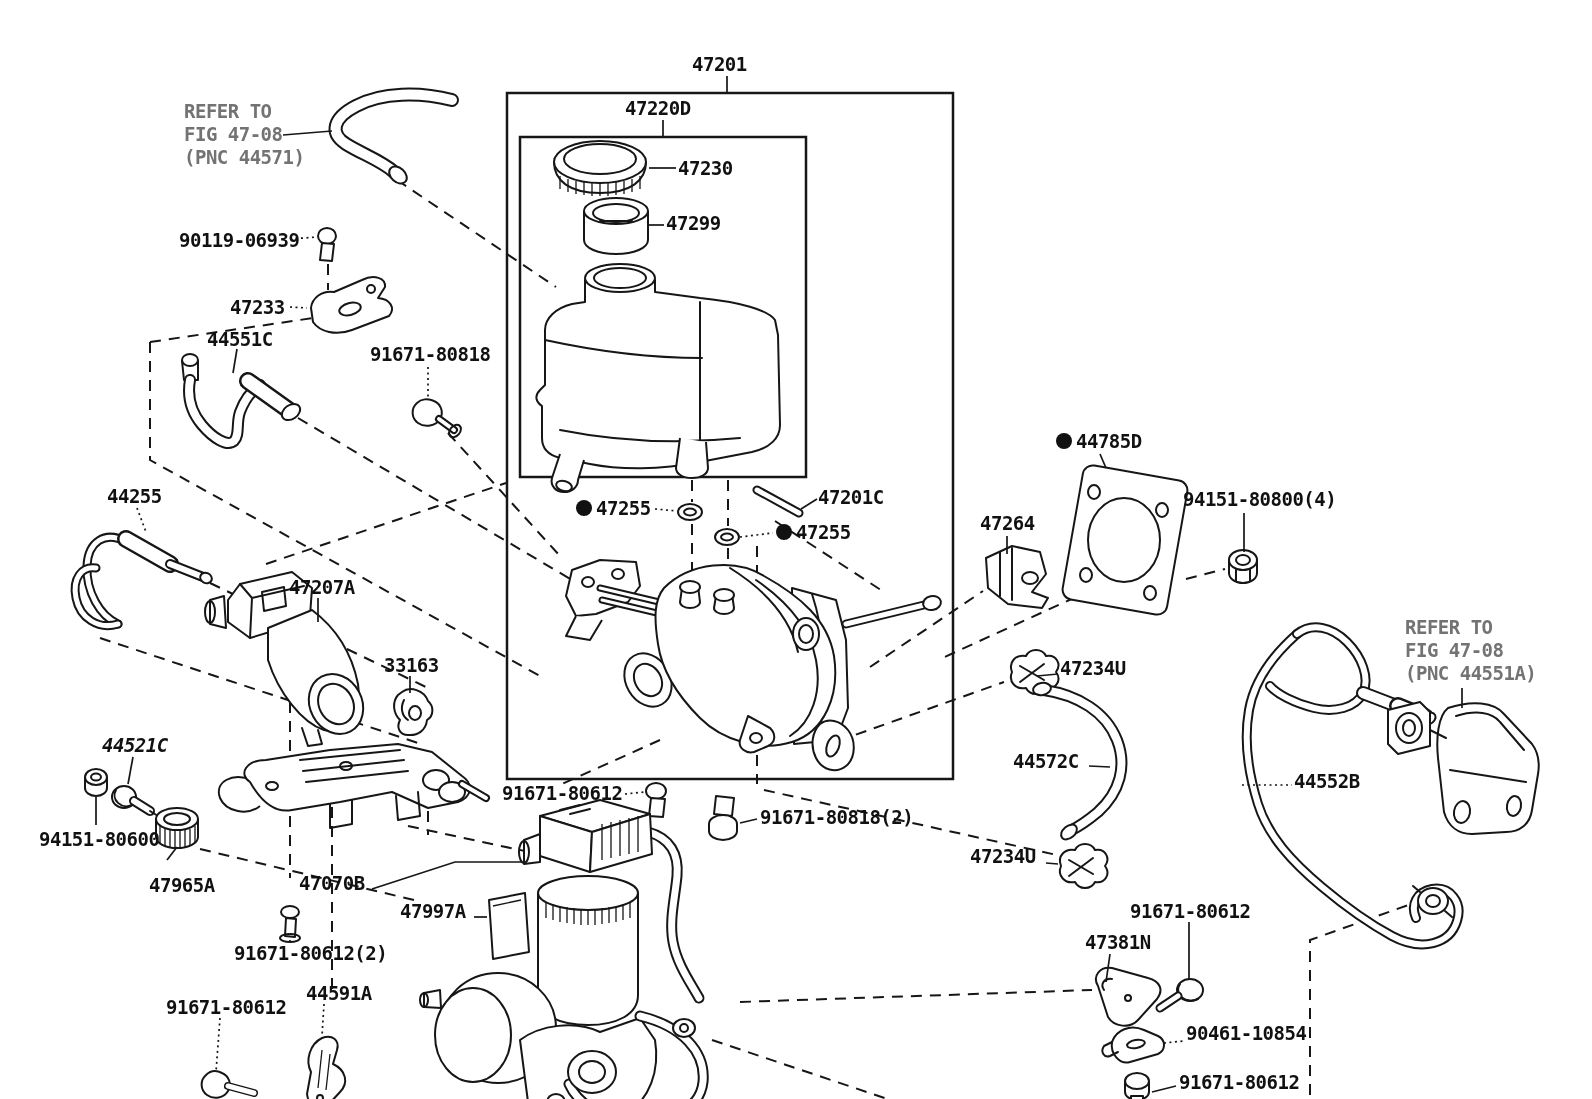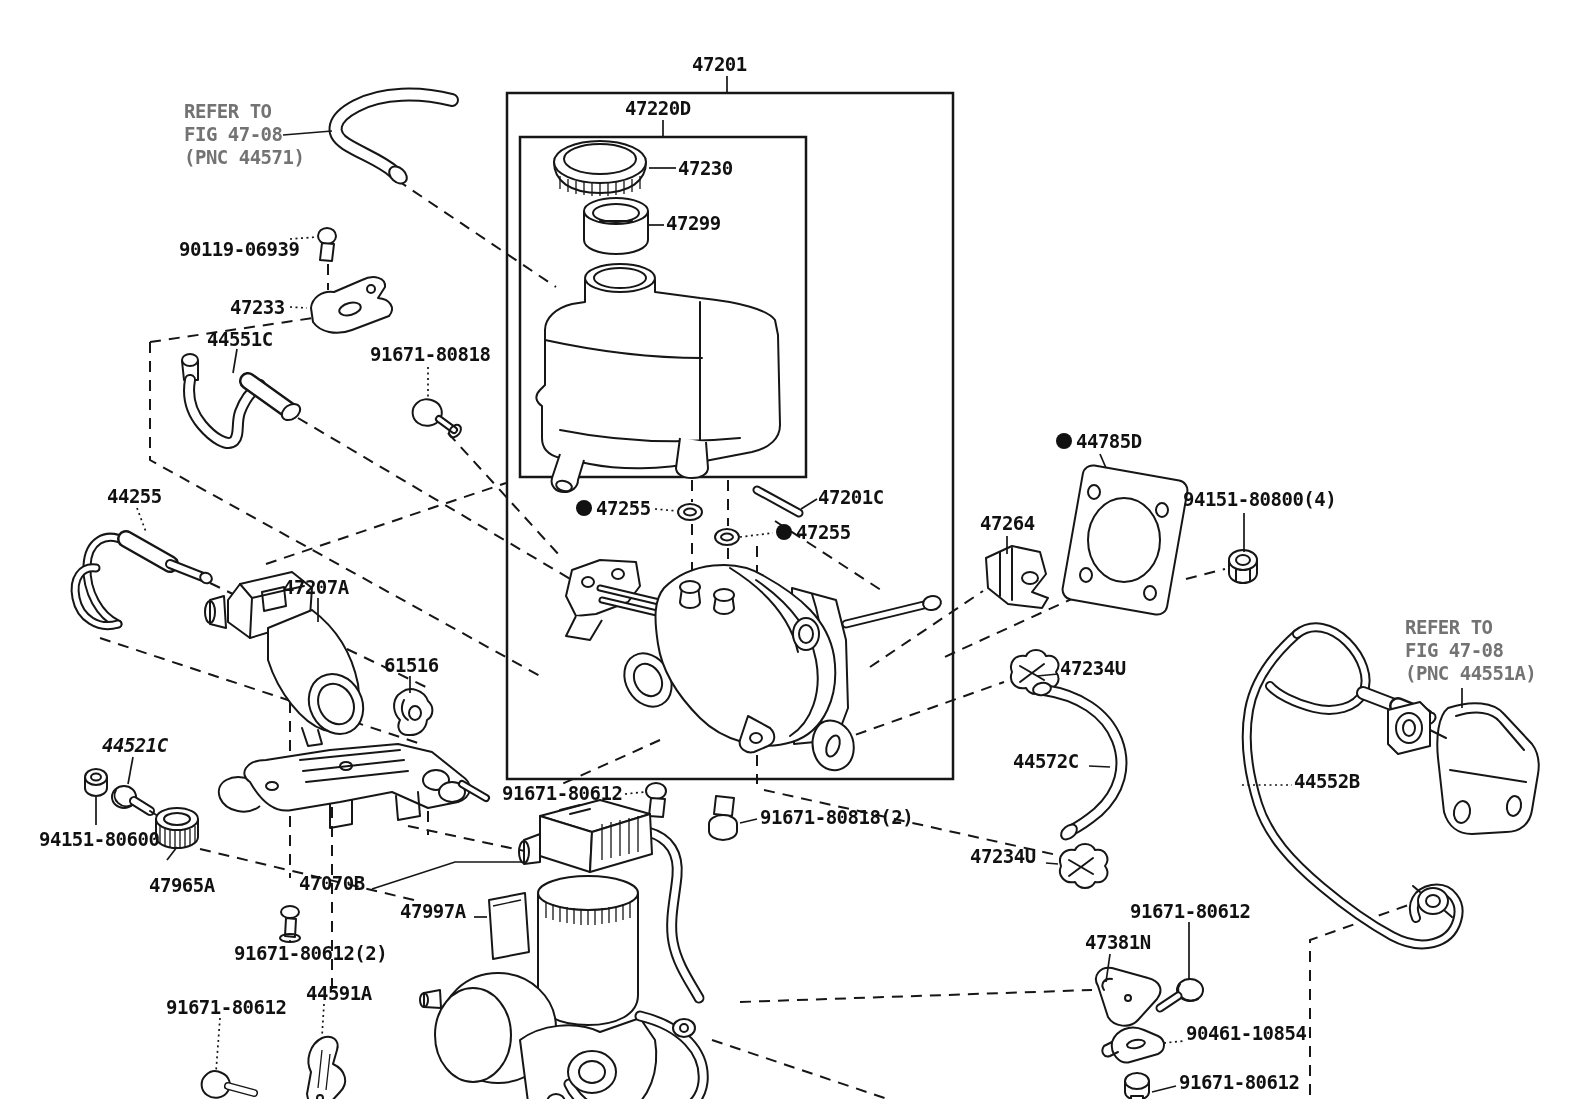--- a/index.html
+++ b/index.html
@@ -407,40 +407,40 @@
       </div>
       <div class="plabel" style="left: 625px; top: 57px;">
         <span>47220D</span>
       </div>
       <div class="plabel" style="left: 678px; top: 117px;">
         <span>47230</span>
       </div>
       <div class="plabel" style="left: 666px; top: 172px;">
         <span>47299</span>
       </div>
-      <div class="plabel" style="left: 179px; top: 198px;">
+      <div class="plabel" style="left: 179px; top: 189px;">
         <span>90119-06939</span>
       </div>
       <div class="plabel" style="left: 230px; top: 256px;">
         <span>47233</span>
       </div>
       <div class="plabel" style="left: 207px; top: 288px; text-align: right;">
         <span>44551C</span>
       </div>
       <div class="plabel" style="left: 370px; top: 303px;">
         <span>91671-80818</span>
       </div>
       <div class="plabel" style="left: 107px; top: 445px;">
         <span>44255</span>
       </div>
-      <div class="plabel" style="left: 283px; top: 536px; text-align: right;">
+      <div class="plabel" style="left: 289px; top: 536px; text-align: right;">
         <span>47207A</span>
       </div>
       <div class="plabel" style="left: 384px; top: 614px;">
-        <span>61516</span>
+        <span>33163</span>
       </div>
       <div class="plabel" style="left: 102px; top: 694px; font-style: italic;">
         <span>44521C</span>
       </div>
       <div class="plabel" style="left: 39px; top: 788px;">
         <span>94151-80600</span>
       </div>
       <div class="plabel" style="left: 149px; top: 834px;">
         <span>47965A</span>
       </div>

